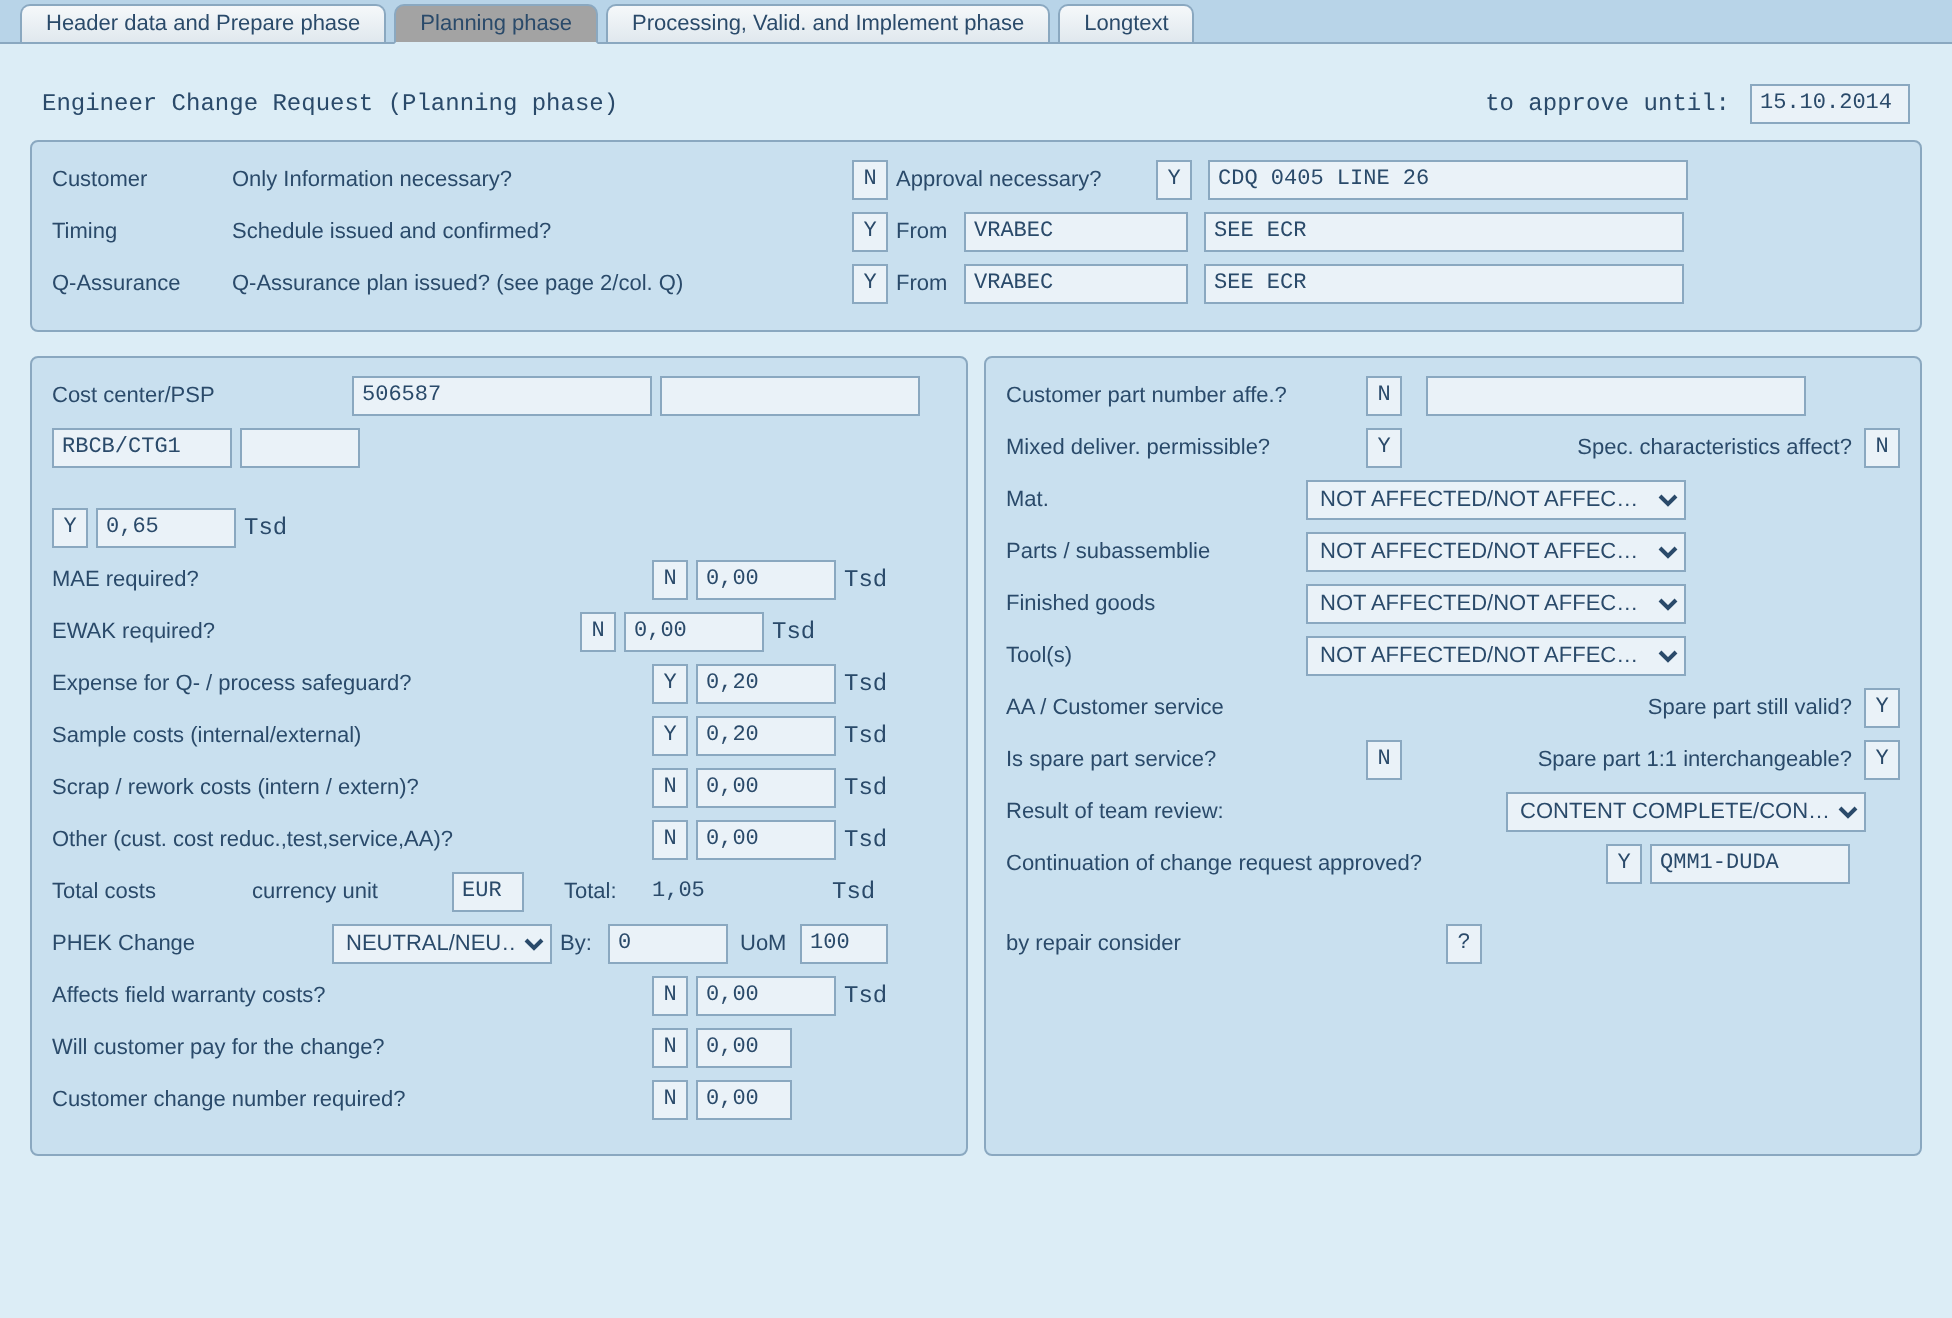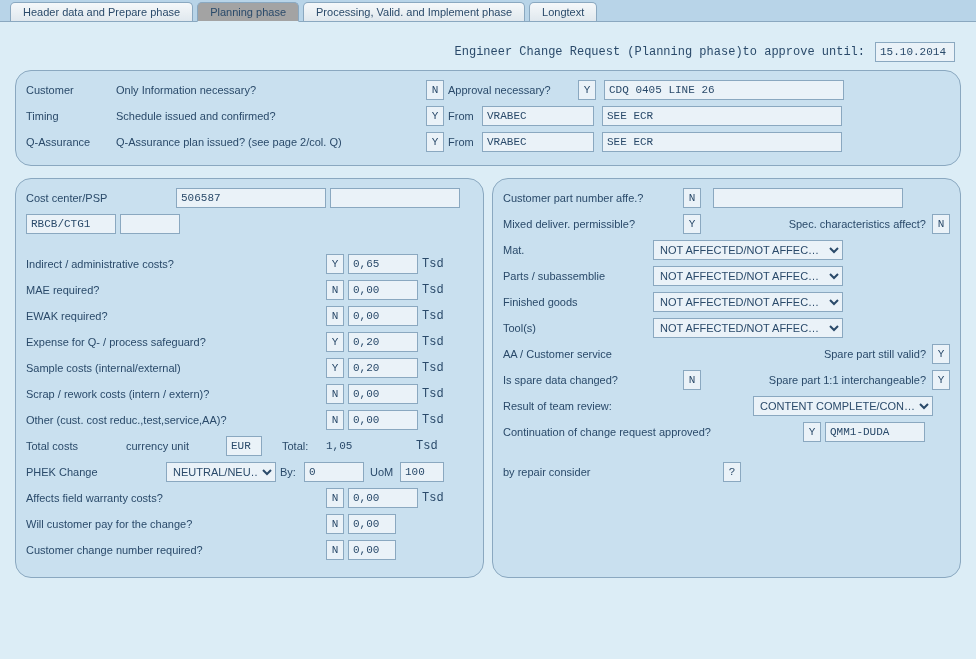--- a/index.html
+++ b/index.html
@@ -37,38 +37,37 @@
     z-index: 2;
   }
   .content {
     padding: 20px 15px 10px 15px;
   }
   .title-row {
     display: flex;
     align-items: center;
     margin-bottom: 8px;
     padding: 0 6px;
-    text-align: right;
   }
   .title {
     font-family: "Courier New", monospace;
     font-size: 12px;
     color: #2a4a6a;
     flex: 1;
   }
   .approve-label {
     font-family: "Courier New", monospace;
     font-size: 12px;
     color: #2a4a6a;
     margin-right: 10px;
   }
   .panel {
     background: #c9e0ef;
     border: 1px solid #8aa8c0;
-    border-radius: 16px;
+    border-radius: 4px;
     padding: 8px 10px;
   }
   .header-panel {
     margin-bottom: 12px;
   }
   .lower {
     display: flex;
     gap: 8px;
   }
   .left-panel, .right-panel {
@@ -178,33 +177,32 @@
         <span class="lbl sp" style="width:150px">Cost center/PSP</span>
         <span class="ro-field sp" style="width:150px">506587</span>
         <span class="ro-field sp" style="width:130px;margin-left:4px"></span>
       </div>
       <div class="row" style="margin-bottom:18px">
         <span class="ro-field sp" style="width:90px">RBCB/CTG1</span>
         <span class="ro-field sp" style="width:60px;margin-left:4px"></span>
       </div>
 
       <div class="row">
-        <span class="lbl sp" style="width:300px">Indirect / administrative costs?</span>
         <span class="yn-box sp">Y</span>
         <span class="ro-field sp" style="width:70px;margin-left:4px">0,65</span>
         <span class="unit sp">Tsd</span>
       </div>
       <div class="row">
         <span class="lbl sp" style="width:300px">MAE required?</span>
         <span class="yn-box sp">N</span>
         <span class="ro-field sp" style="width:70px;margin-left:4px">0,00</span>
         <span class="unit sp">Tsd</span>
       </div>
       <div class="row">
-        <span class="lbl sp" style="width:300px">EWAK required?</span>
+        <span class="lbl sp" style="width:264px">EWAK required?</span>
         <span class="yn-box sp">N</span>
         <span class="ro-field sp" style="width:70px;margin-left:4px">0,00</span>
         <span class="unit sp">Tsd</span>
       </div>
       <div class="row">
         <span class="lbl sp" style="width:300px">Expense for Q- / process safeguard?</span>
         <span class="yn-box sp">Y</span>
         <span class="ro-field sp" style="width:70px;margin-left:4px">0,20</span>
         <span class="unit sp">Tsd</span>
       </div>
@@ -290,21 +288,21 @@
       <div class="row">
         <span class="lbl sp" style="width:150px">Tool(s)</span>
         <select class="sp" style="width:190px"><option>NOT AFFECTED/NOT AFFEC…</option></select>
       </div>
       <div class="row">
         <span class="lbl sp" style="width:200px">AA / Customer service</span>
         <span class="lbl sp" style="flex:1;text-align:right;margin-right:6px">Spare part still valid?</span>
         <span class="yn-box sp">Y</span>
       </div>
       <div class="row">
-        <span class="lbl sp" style="width:180px">Is spare data changed?</span>
+        <span class="lbl sp" style="width:180px">Is spare part service?</span>
         <span class="yn-box sp">N</span>
         <span class="lbl sp" style="flex:1;text-align:right;margin-right:6px">Spare part 1:1 interchangeable?</span>
         <span class="yn-box sp">Y</span>
       </div>
       <div class="row">
         <span class="lbl sp" style="width:250px">Result of team review:</span>
         <select class="sp" style="width:180px"><option>CONTENT COMPLETE/CON…</option></select>
       </div>
       <div class="row" style="margin-bottom:18px">
         <span class="lbl sp" style="width:300px">Continuation of change request approved?</span>

